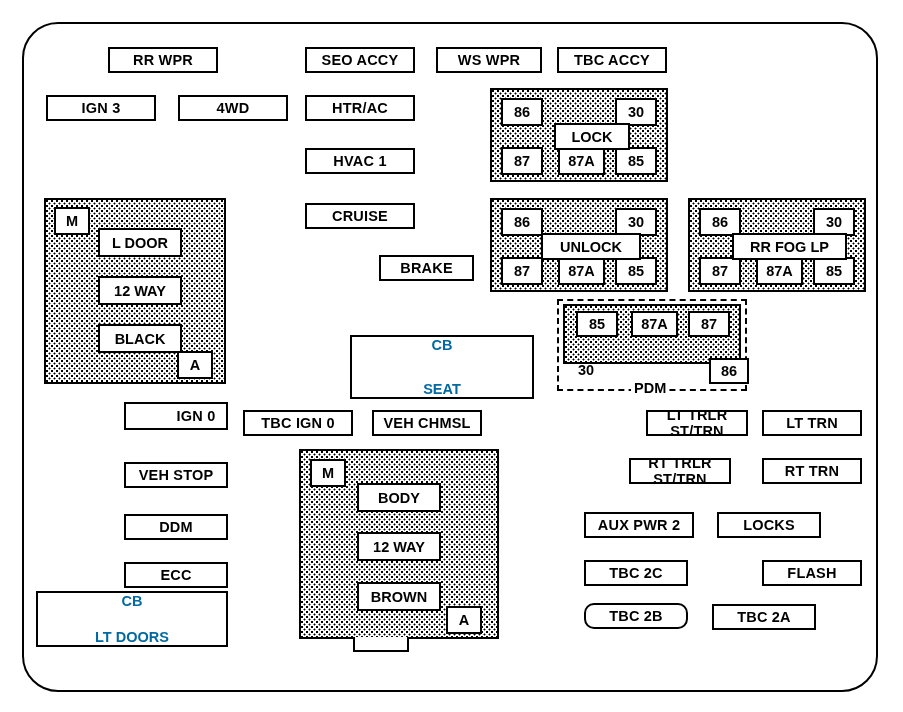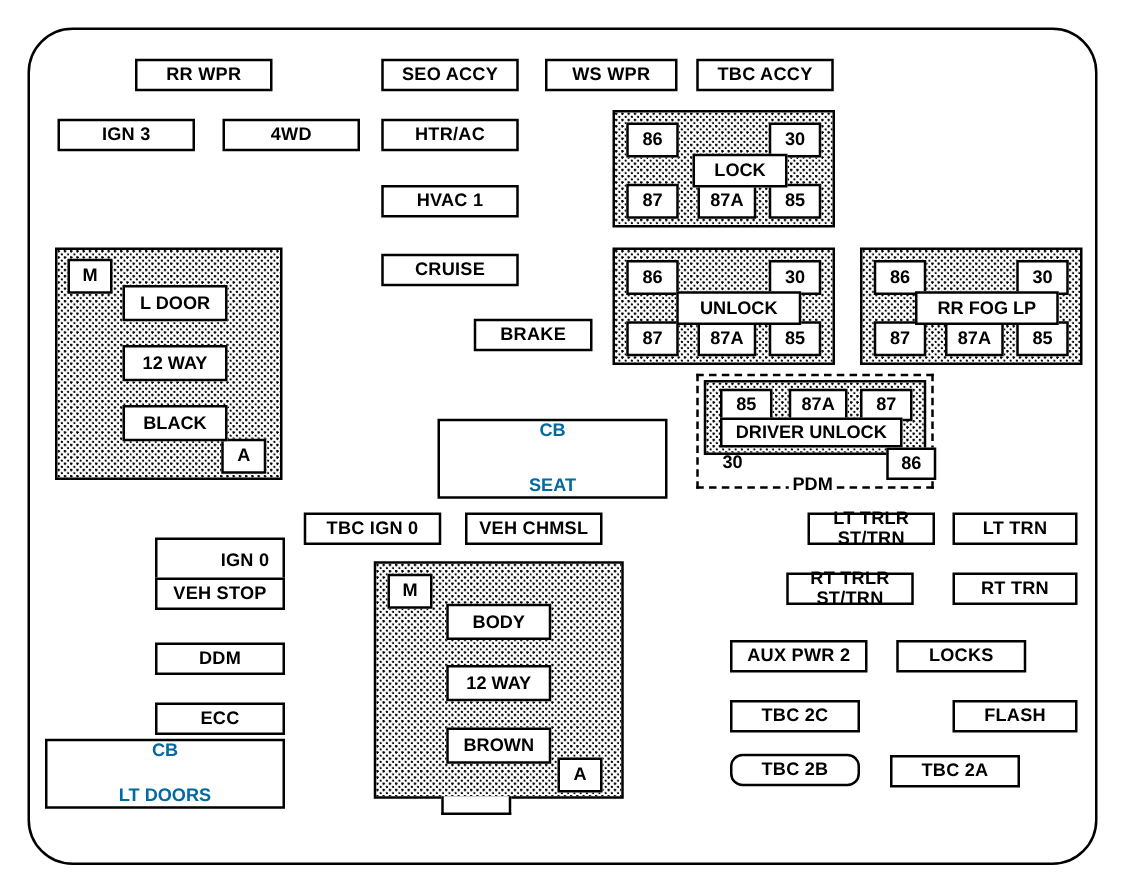--- a/index.html
+++ b/index.html
@@ -222,42 +222,41 @@
   </div>
 
   <div class="pdm" style="left:557px; top:299px; width:190px; height:92px;"></div>
 
   <div class="stipple" style="left:563px; top:304px; width:178px; height:60px; z-index:4;">
     <div class="pin" style="left:11px; top:5px; width:42px; height:26px;">85</div>
     <div class="pin" style="left:66px; top:5px; width:47px; height:26px;">87A</div>
     <div class="pin" style="left:123px; top:5px; width:42px; height:26px;">87</div>
   </div>
 
-  <div class="plate" style="left:576px; top:334px; width:146px; height:24px;">DRIVER UNLOCK</div>
 
   <div class="pdm-30" style="left:578px; top:362px;">30</div>
 
   <div class="pin" style="left:709px; top:358px; width:40px; height:26px; z-index:9;">86</div>
 
   <div class="pdm-label" style="left:631px; top:380px;">PDM</div>
 
   <div class="stipple" style="left:44px; top:198px; width:182px; height:186px;">
     <div class="pin" style="left:8px; top:7px; width:36px; height:28px;">M</div>
     <div class="plate" style="left:52px; top:28px; width:84px; height:29px;">L DOOR</div>
     <div class="plate" style="left:52px; top:76px; width:84px; height:29px;">12 WAY</div>
     <div class="plate" style="left:52px; top:124px; width:84px; height:29px;text-align:center;">BLACK</div>
     <div class="pin" style="left:131px; top:151px; width:36px; height:28px;">A</div>
   </div>
 
   <div class="cb" style="left:350px; top:335px; width:184px; height:64px;">
     <span class="l1">CB</span>
     <span class="l2">SEAT</span>
   </div>
 
-  <div class="fuse" style="left:124px; top:430px; width:104px; height:38px;padding-left:40px;">IGN 0</div>
+  <div class="fuse" style="left:124px; top:402px; width:104px; height:28px;padding-left:40px;">IGN 0</div>
 
   <div class="fuse" style="left:243px; top:410px; width:110px; height:26px;">TBC IGN 0</div>
 
   <div class="fuse" style="left:372px; top:410px; width:110px; height:26px;">VEH CHMSL</div>
 
   <div class="fuse" style="left:124px; top:462px; width:104px; height:26px;">VEH STOP</div>
 
   <div class="fuse" style="left:124px; top:514px; width:104px; height:26px;">DDM</div>
 
   <div class="fuse" style="left:124px; top:562px; width:104px; height:26px;">ECC</div>

